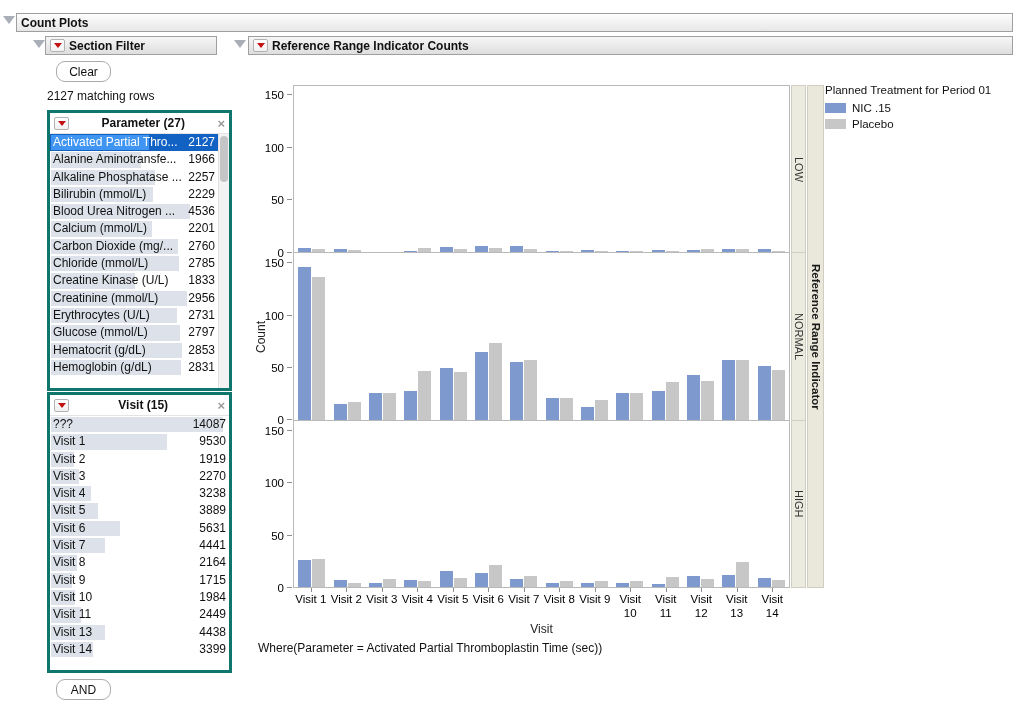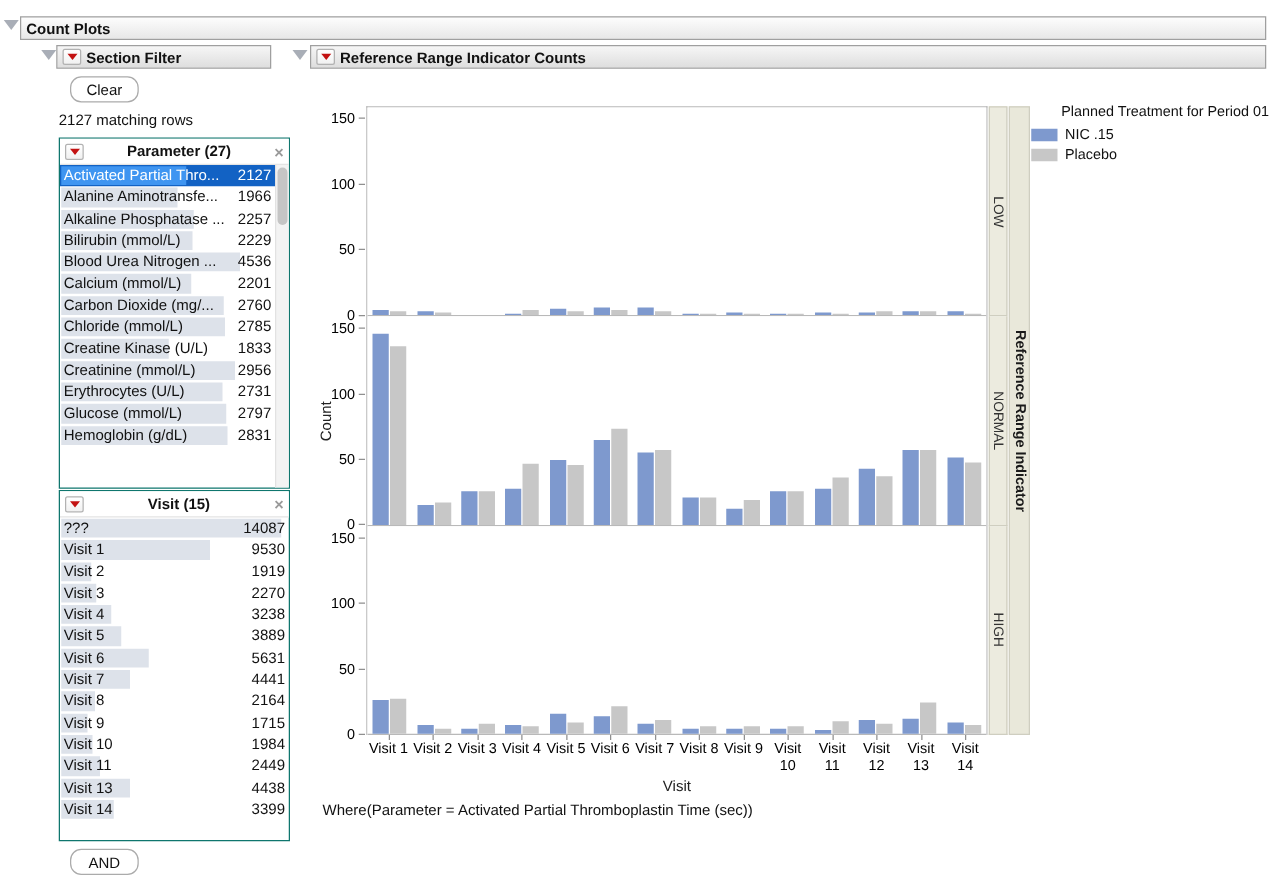--- a/index.html
+++ b/index.html
@@ -31,21 +31,21 @@
     border-left:4px solid transparent; border-right:4px solid transparent;
     border-top:5px solid #c31212;
   }
   .btn {
     position:absolute; height:21px; background:#fff; border:1px solid #ababab;
     border-radius:9px; display:flex; align-items:center; justify-content:center;
     font-size:12px; cursor:pointer;
   }
   .matchtext { position:absolute; font-size:12px; }
   
-  .fbox { position:absolute; width:185px; background:#fff; border:1px solid #0f766e; }
+  .fbox { position:absolute; width:185px; background:#fff; border:3px solid #0f766e; }
   .fhead {
     height:21px; display:flex; align-items:center; padding:0 4px; gap:4px;
     border-bottom:1px solid #e4e4e4; background:#fff;
   }
   .fhead .ftitle { flex:1; text-align:center; font-weight:bold; font-size:12px; }
   .fclose { color:#9a9a9a; font-size:13px; font-weight:bold; line-height:1; cursor:pointer; }
   .flist { position:relative; }
   .frow { position:relative; height:17.3px; overflow:hidden; cursor:pointer; }
   .frow .fbar { position:absolute; left:1px; top:1px; bottom:1px; background:#dde2ea; }
   .frow .flabel { position:absolute; left:3px; top:1px; font-size:12px; white-space:nowrap; }
@@ -87,21 +87,21 @@
   }
   .rristrip span { writing-mode:vertical-rl; font-size:11.5px; font-weight:bold; color:#1a1a1a; white-space:nowrap; }
   .xtickrow { position:absolute; left:293px; top:588px; width:497px; height:4px; display:flex; }
   .xtickrow i { flex:1 1 0; position:relative; }
   .xtickrow i::after { content:""; position:absolute; left:50%; top:0; width:1px; height:4px; background:#8f8f8f; }
   .xlabels { position:absolute; left:293px; top:592px; width:497px; display:flex; }
   .xlab { flex:1 1 0; text-align:center; font-size:11.5px; line-height:1.25; color:#000; }
   .xtitle { position:absolute; left:293px; top:622px; width:497px; text-align:center; font-size:12px; color:#222; }
   .footnote { position:absolute; left:258px; top:641px; font-size:12px; color:#111; }
   .legend { position:absolute; left:825px; top:84px; font-size:11.5px; }
-  .legtitle { margin-bottom:6px;padding-left:24px; }
+  .legtitle { margin-bottom:6px; }
   .legrow { display:flex; align-items:center; gap:6px; margin-bottom:4px; }
   .legswatch { width:21px; height:10px; flex:0 0 auto; }
 </style>
 </head>
 <body>
 
 <div class="app">
 
   <div class="disc" style="left:3px; top:16px;"></div>
   <div class="obar" style="left:16px; top:13px; width:997px;">
@@ -190,20 +190,25 @@
           <div class="fbar" style="width: 74.8%;"></div>
           <span class="flabel">Erythrocytes (U/L)</span>
           <span class="fcount">2731</span>
         </div>
         <div class="frow">
           <div class="fbar" style="width: 76.6%;"></div>
           <span class="flabel">Glucose (mmol/L)</span>
           <span class="fcount">2797</span>
         </div>
         <div class="frow">
+          <div class="fbar" style="width: 78.1%;"></div>
+          <span class="flabel">Hematocrit (g/dL)</span>
+          <span class="fcount">2853</span>
+        </div>
+        <div class="frow">
           <div class="fbar" style="width: 77.5%;"></div>
           <span class="flabel">Hemoglobin (g/dL)</span>
           <span class="fcount">2831</span>
         </div>
       </div>
     <div class="scrolltrack">
         <div class="scrollthumb"></div>
       </div>
   </div>
 

